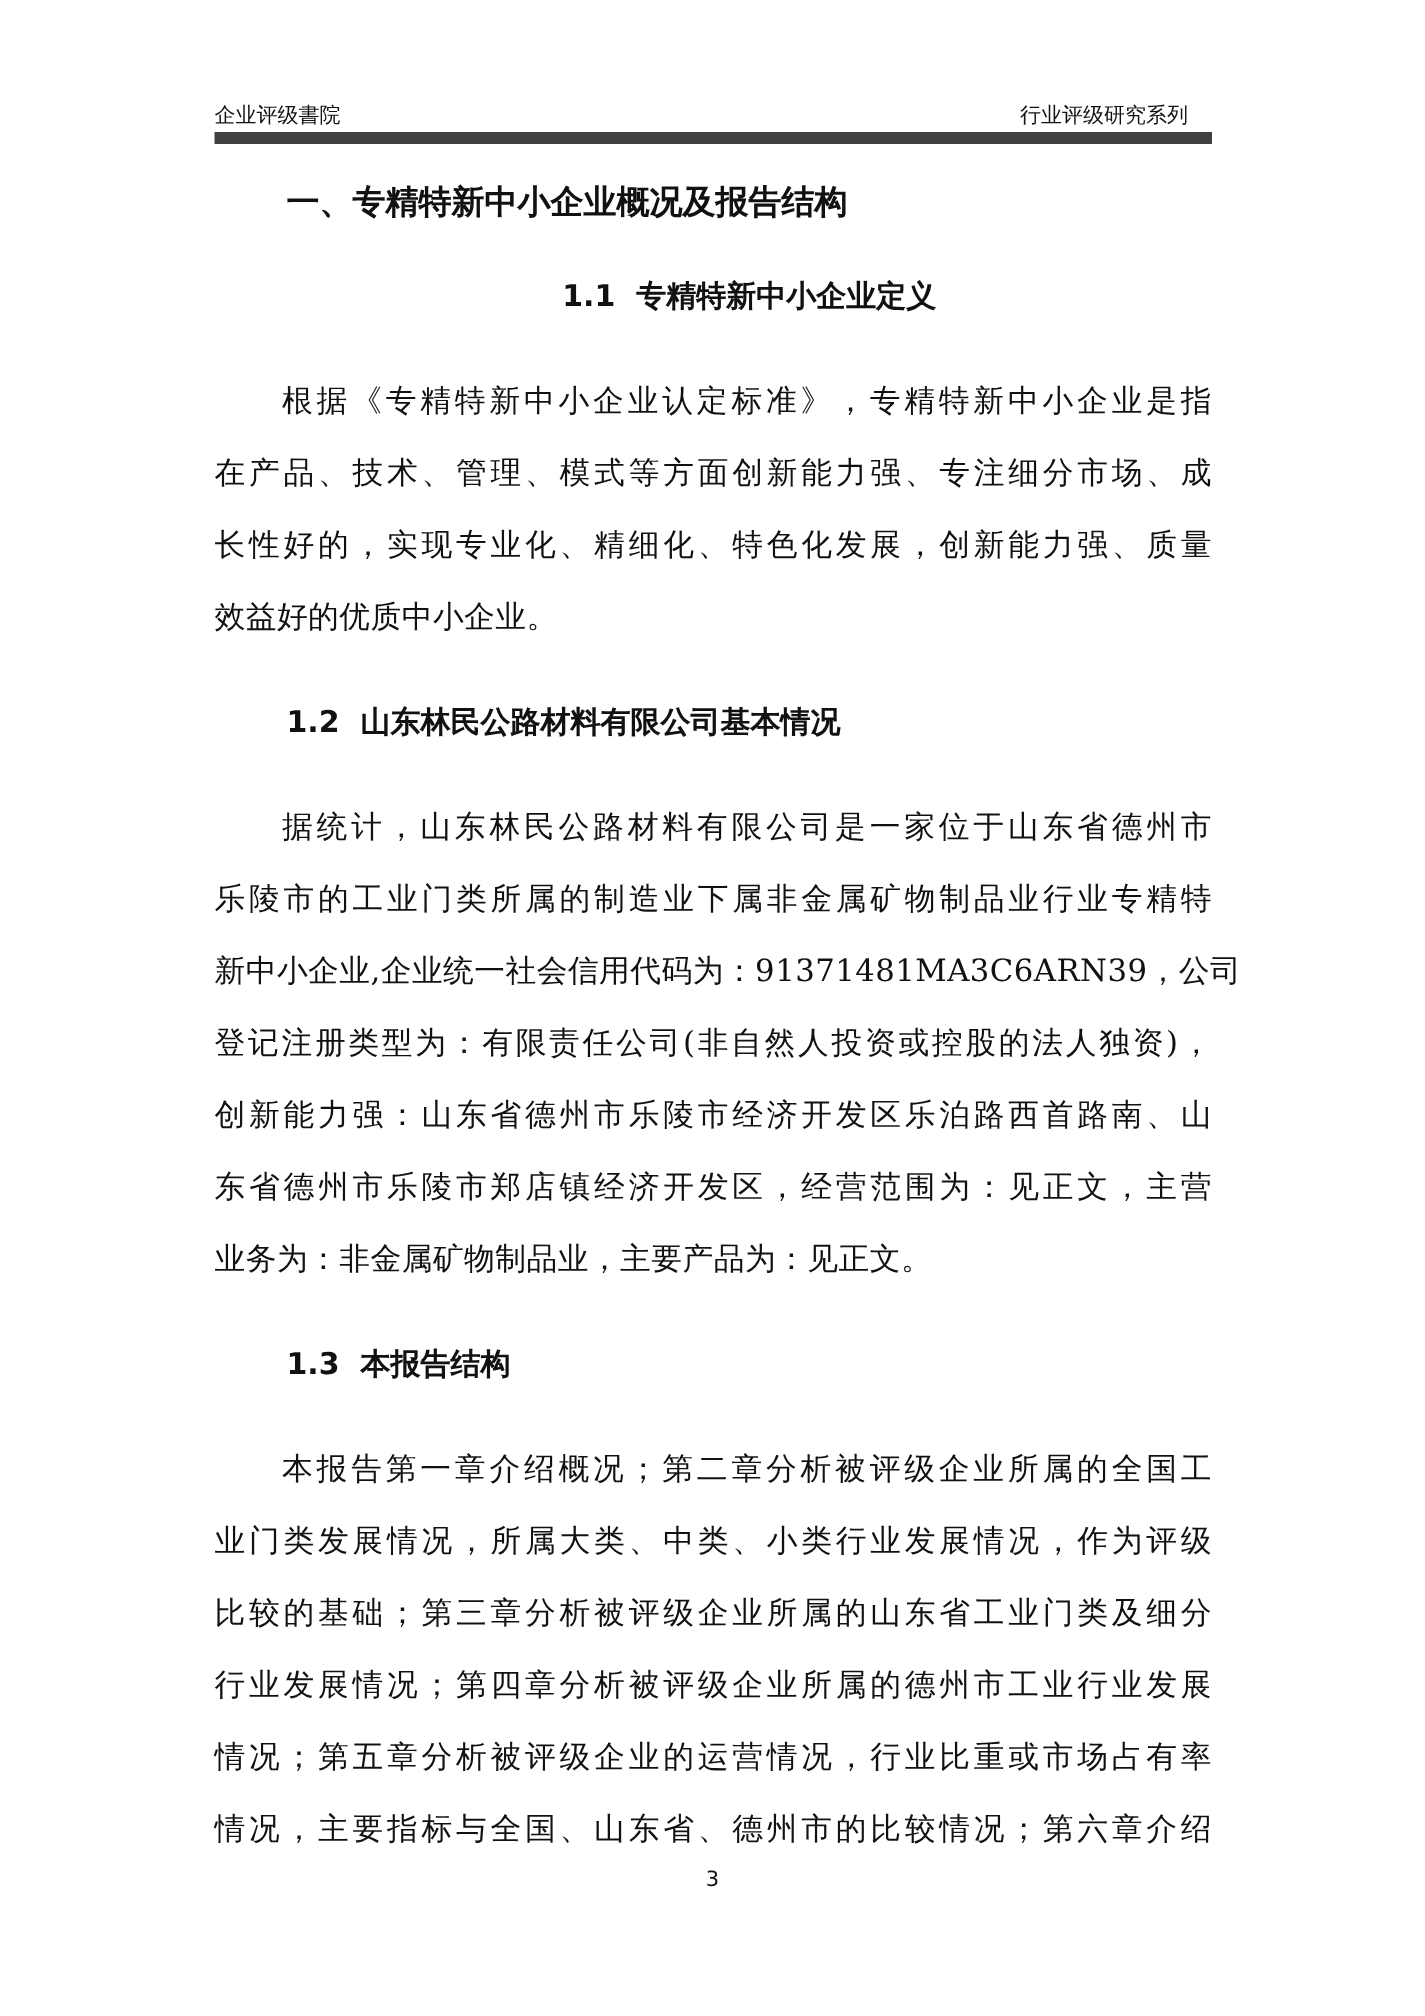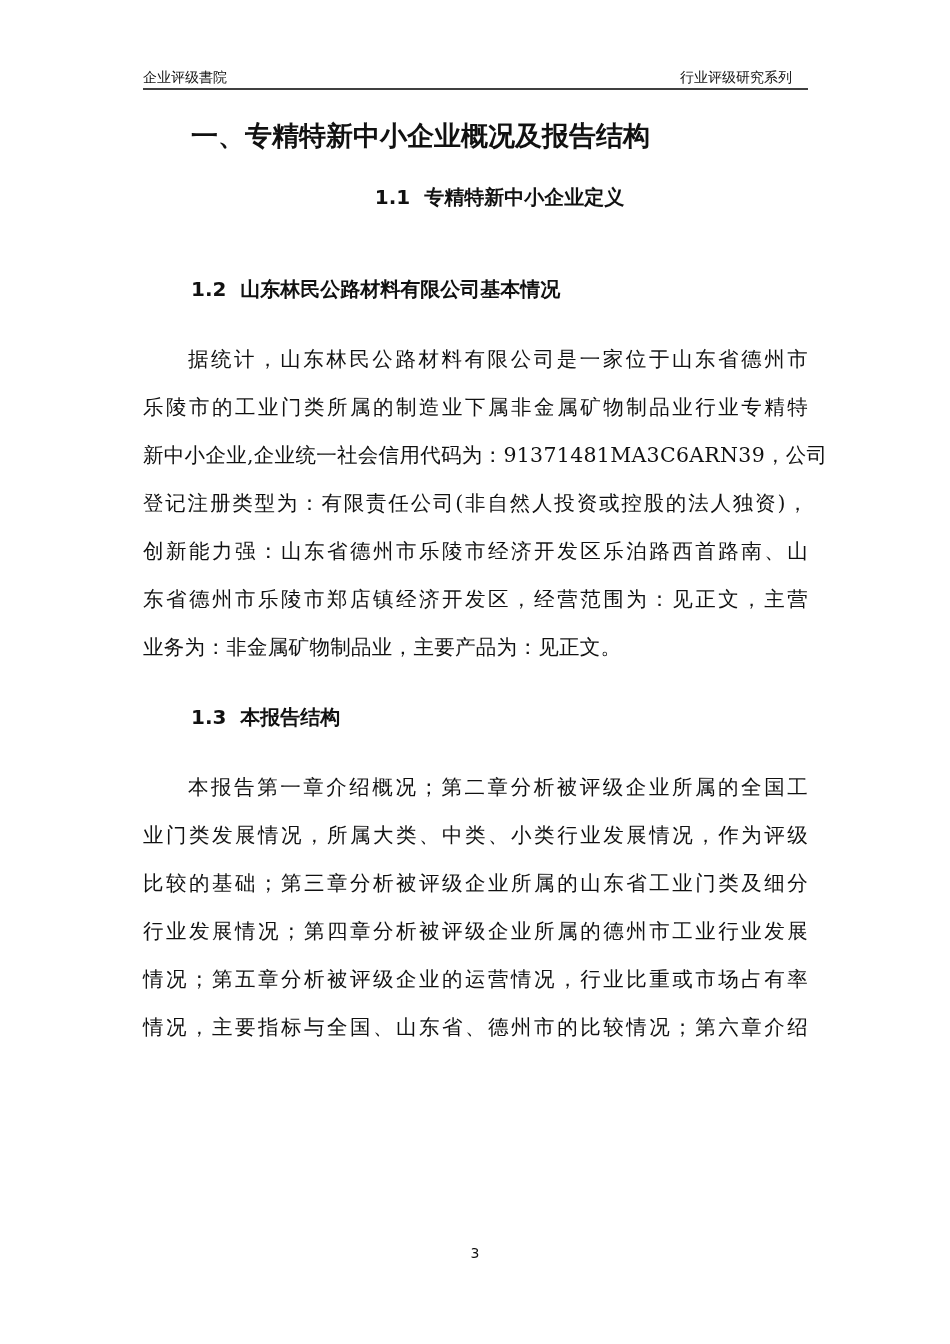--- a/index.html
+++ b/index.html
@@ -13,39 +13,39 @@
       position: relative;
       overflow: hidden;
       color: #111111;
     }
     .page-header {
       position: absolute;
       left: 143px;
       top: 66px;
       width: 665px;
       height: 22px;
-      border-bottom: 2px solid #404040;
+      border-bottom: 8px solid #404040;
       font-family: "DejaVu Sans", "Liberation Sans", sans-serif;
       font-size: 14px;
       line-height: 20px;
     }
     .page-header .left { position: absolute; left: 0; top: 1px; }
     .page-header .right { position: absolute; right: 16px; top: 1px; }
 
     .content {
       position: absolute;
       left: 143px;
       top: 112px;
       width: 665px;
       font-family: "DejaVu Serif", "Liberation Serif", serif;
     }
     .h1 {
       font-family: "DejaVu Sans", "Liberation Sans", sans-serif;
       font-weight: bold;
-      font-size: 27px;
+      font-size: 22px;
       line-height: 48px;
       margin: 0 0 0 48px;
       height: 48px;
     }
     .h2 {
       font-family: "DejaVu Sans", "Liberation Sans", sans-serif;
       font-weight: bold;
       font-size: 20px;
       line-height: 48px;
       margin: 0 0 0 48px;
@@ -88,20 +88,26 @@
 <div class="page-header">
   <span class="left">企业评级書院</span>
   <span class="right">行业评级研究系列</span>
 </div>
 
 <div class="content">
   <div class="h1">一、专精特新中小企业概况及报告结构</div>
 
   <div class="h2 first">1.1  专精特新中小企业定义</div>
   <div class="gap"></div>
+  <div class="para">
+    <span class="line indent">根据《专精特新中小企业认定标准》，专精特新中小企业是指</span>
+    <span class="line">在产品、技术、管理、模式等方面创新能力强、专注细分市场、成</span>
+    <span class="line">长性好的，实现专业化、精细化、特色化发展，创新能力强、质量</span>
+    <span class="line last">效益好的优质中小企业。</span>
+  </div>
   <div class="gap"></div>
 
   <div class="h2">1.2  山东林民公路材料有限公司基本情况</div>
   <div class="gap"></div>
   <div class="para">
     <span class="line indent">据统计，山东林民公路材料有限公司是一家位于山东省德州市</span>
     <span class="line">乐陵市的工业门类所属的制造业下属非金属矿物制品业行业专精特</span>
     <span class="line">新中小企业,企业统一社会信用代码为：91371481MA3C6ARN39，公司</span>
     <span class="line">登记注册类型为：有限责任公司(非自然人投资或控股的法人独资)，</span>
     <span class="line">创新能力强：山东省德州市乐陵市经济开发区乐泊路西首路南、山</span>

